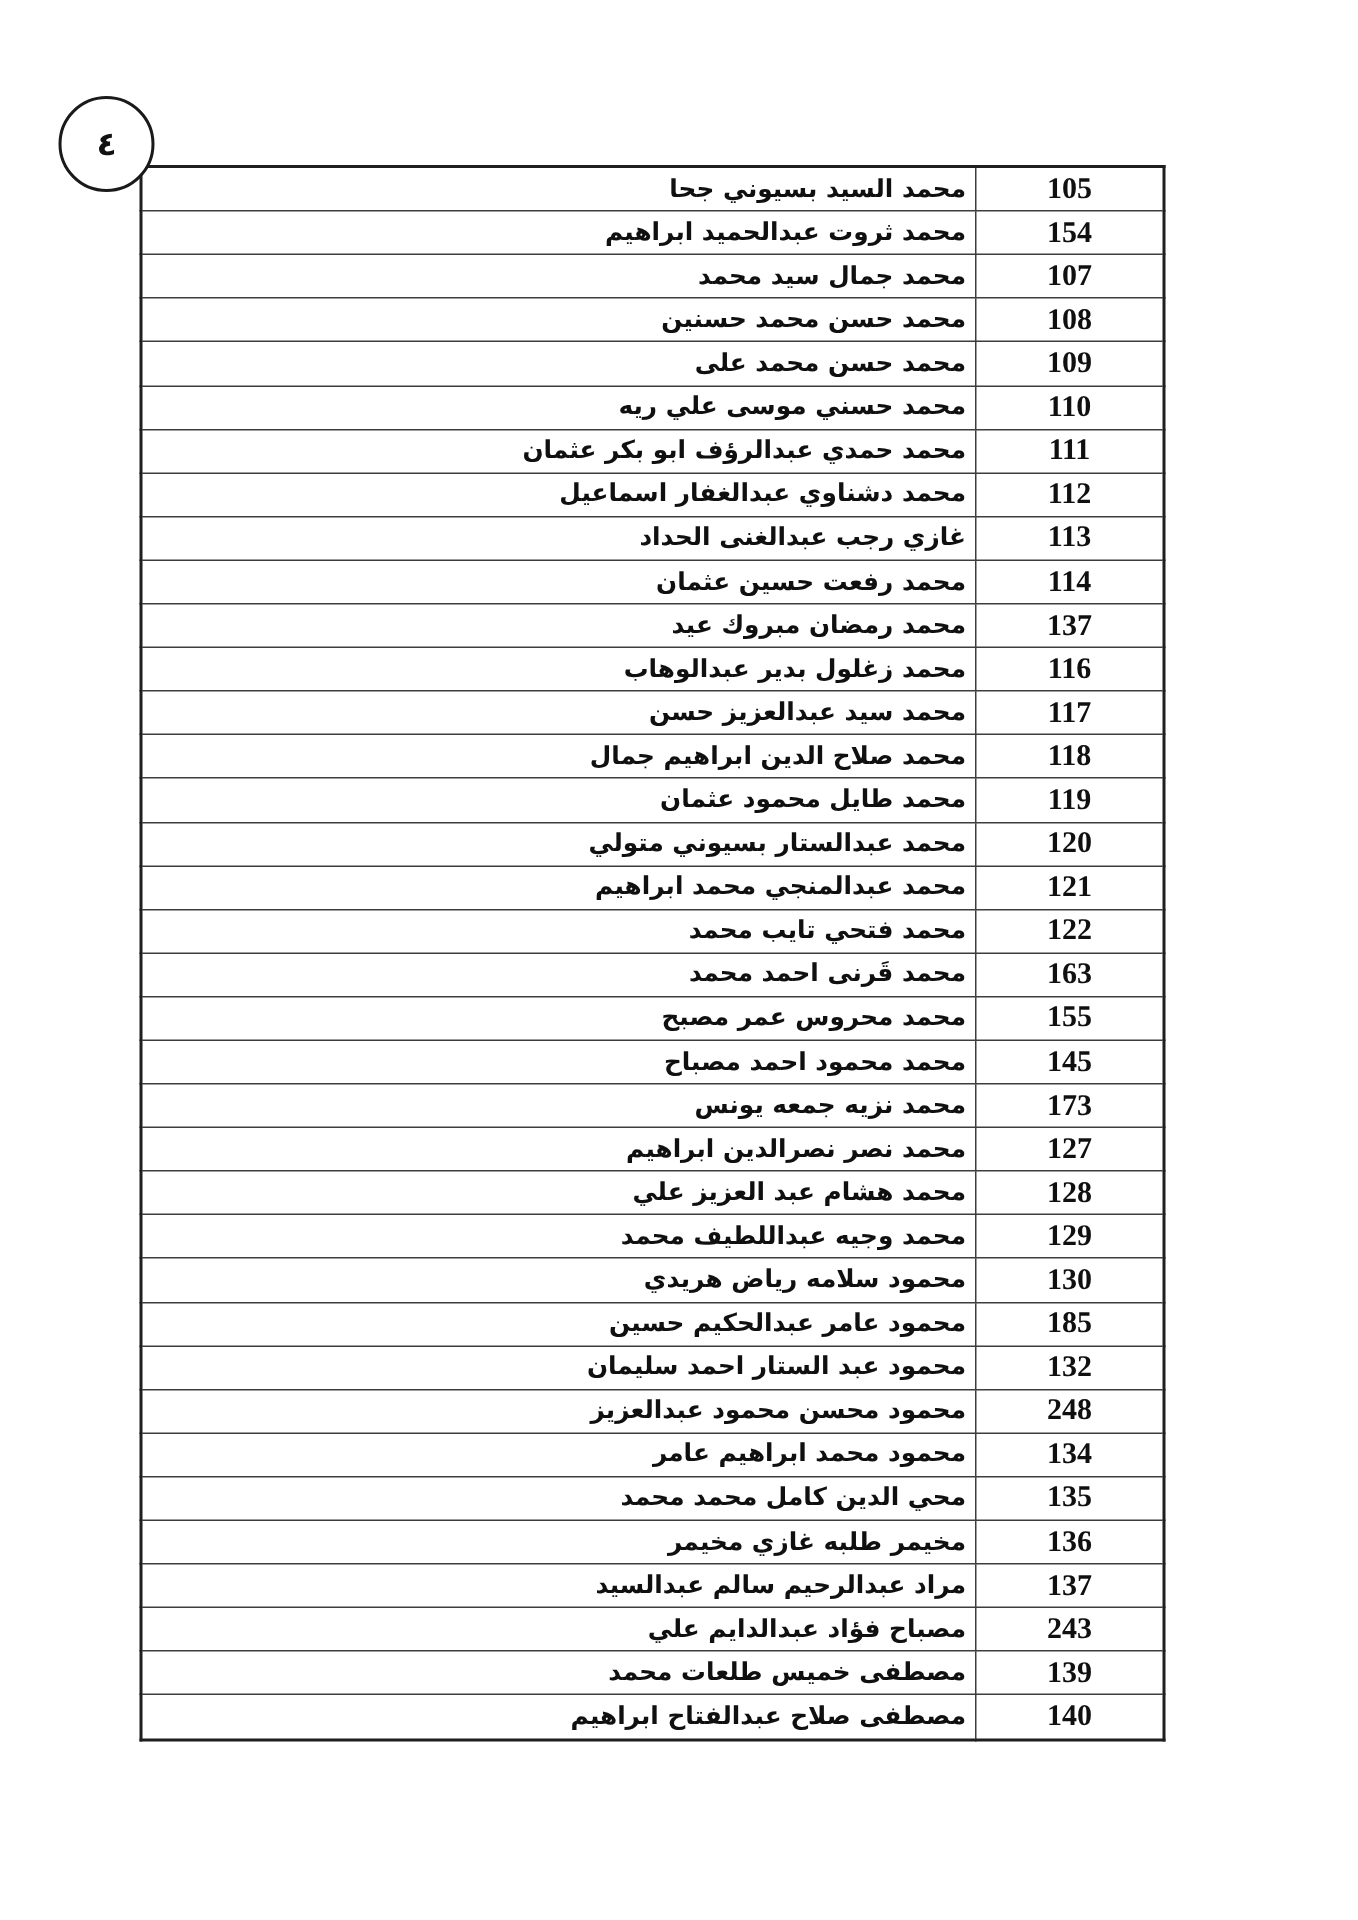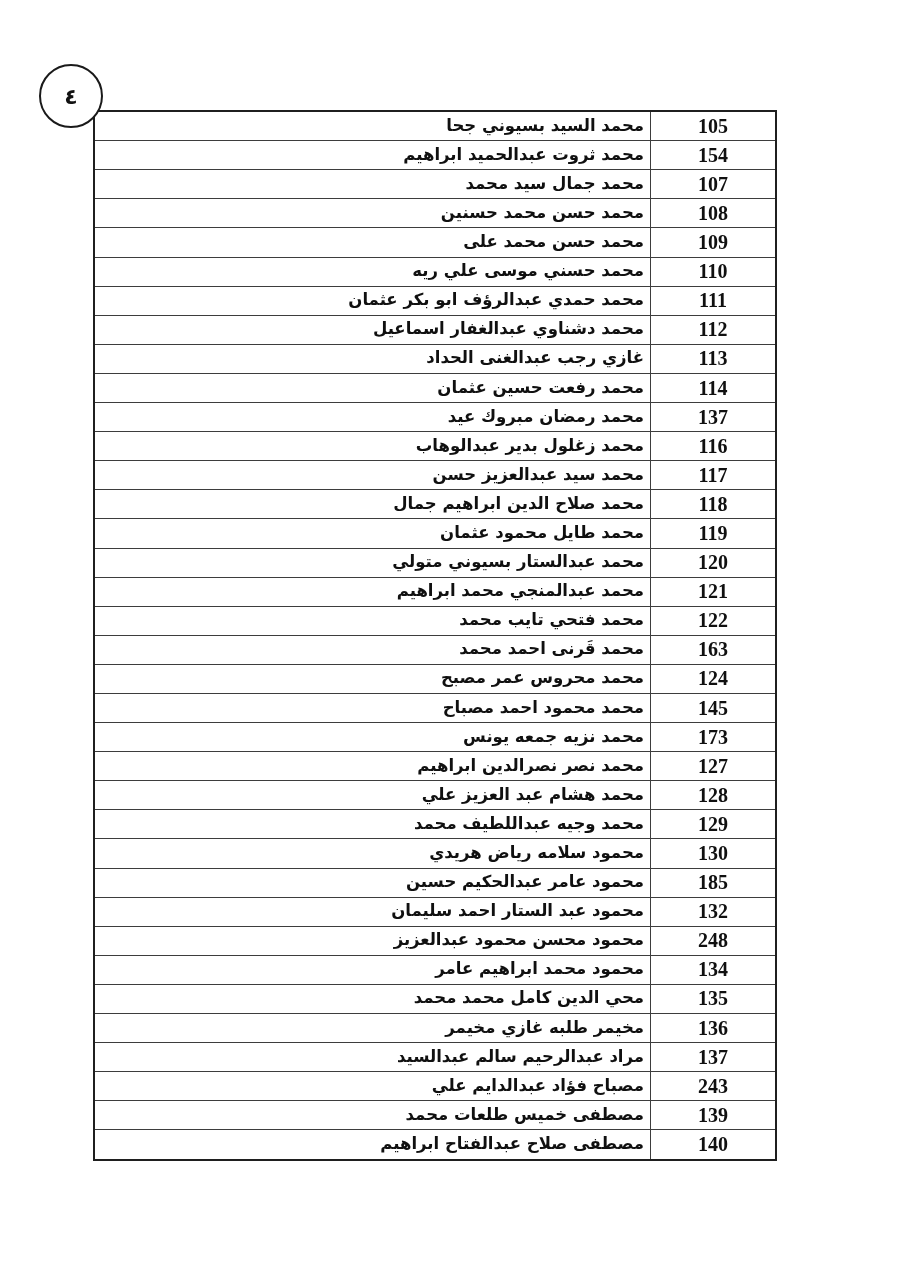--- a/index.html
+++ b/index.html
@@ -148,21 +148,21 @@
         </tr>
         <tr>
           <td class="serial-cell">122</td>
           <td class="name-cell">محمد فتحي تايب محمد</td>
         </tr>
         <tr>
           <td class="serial-cell">163</td>
           <td class="name-cell">محمد قَرنى احمد محمد</td>
         </tr>
         <tr>
-          <td class="serial-cell">124</td>
+          <td class="serial-cell">155</td>
           <td class="name-cell">محمد محروس عمر مصبح</td>
         </tr>
         <tr>
           <td class="serial-cell">145</td>
           <td class="name-cell">محمد محمود احمد مصباح</td>
         </tr>
         <tr>
           <td class="serial-cell">173</td>
           <td class="name-cell">محمد نزيه جمعه يونس</td>
         </tr>

